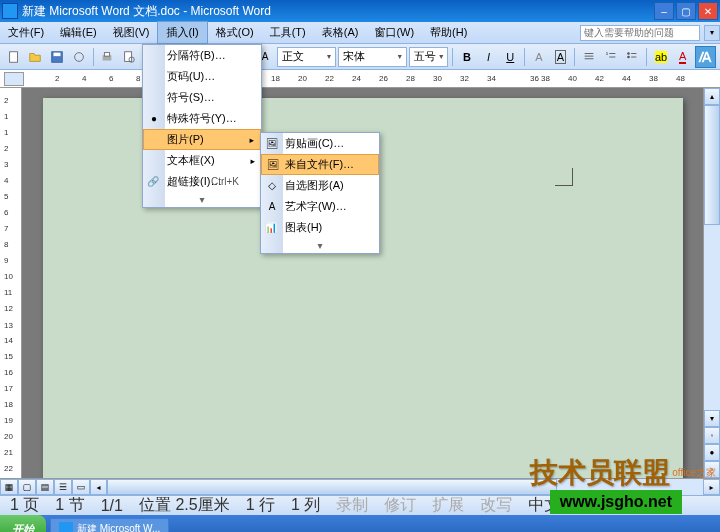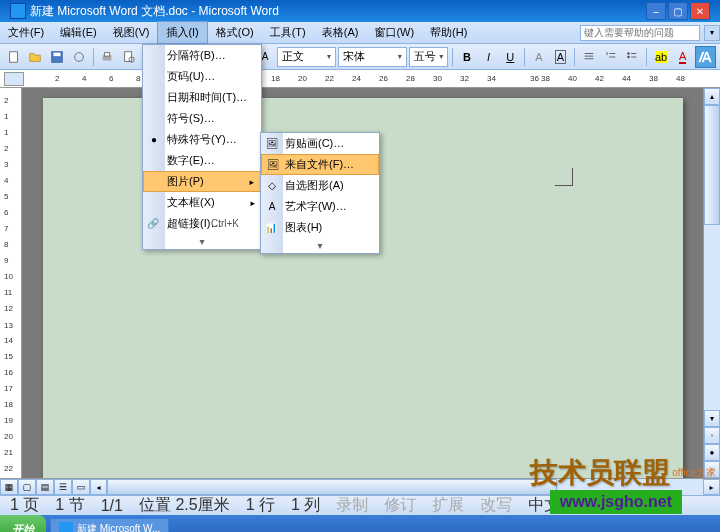--- a/index.html
+++ b/index.html
@@ -1,18 +1,18 @@
 <!DOCTYPE html>
 <html><head>
 <meta charset="utf-8">
 <style>
 * { margin: 0; padding: 0; box-sizing: border-box; font-family: "Microsoft YaHei", SimSun, Arial, sans-serif; }
 body { width: 720px; height: 532px; background: #fff; overflow: hidden; position: relative; font-size: 11px; }
 
-.titlebar { height: 22px; background: linear-gradient(#0a5fc3, #1e88e5); display: flex; align-items: center; padding: 0 10px; color: #fff; }
+.titlebar { height: 22px; background: linear-gradient(#0a5fc3, #1e88e5); display: flex; align-items: center; padding: 0 2px; color: #fff; }
 .titlebar .app-icon { width: 16px; height: 16px; background: #2196f3; margin-right: 4px; border: 1px solid #0d47a1; }
 .titlebar .title-text { flex: 1; font-size: 12px; }
 .titlebar .win-btns { display: flex; gap: 2px; }
 .titlebar .win-btn { width: 20px; height: 18px; background: #3b7dd8; border: 1px solid #1a5fb0; display: flex; align-items: center; justify-content: center; color: #fff; font-size: 10px; }
 .titlebar .win-btn.close { background: #e74c3c; }
 
 .menubar { height: 22px; background: linear-gradient(#d6e6fb, #c3daf9); display: flex; align-items: center; border-bottom: 1px solid #8fb3e0; }
 .menubar .menu-item { padding: 3px 8px; cursor: pointer; }
 .menubar .menu-item.active { background: #a8c8ee; border: 1px solid #6b9edb; }
 .menubar .help-box { margin-left: auto; margin-right: 4px; }
@@ -69,21 +69,21 @@
 .dropdown .dd-item .arrow-r { position: absolute; right: 6px; font-size: 9px; }
 .dropdown .dd-item .shortcut { position: absolute; right: 22px; font-size: 10px; color: #555; }
 .dropdown .dd-item .dd-icon { position: absolute; left: 3px; width: 16px; height: 16px; display: flex; align-items: center; justify-content: center; font-size: 10px; }
 .dropdown .dd-expand { text-align: center; padding: 2px; font-size: 10px; color: #666; }
 .dropdown .icon-strip { position: absolute; left: 0; top: 0; bottom: 0; width: 22px; background: linear-gradient(90deg,#e6eefa,#d0ddf0); }
 
 #menu1 { top: 44px; left: 142px; width: 120px; }
 #menu2 { top: 132px; left: 260px; width: 120px; }
 
 .watermark1 { position: absolute; bottom: 40px; right: 50px; color: #a16207; font-size: 28px; font-weight: bold; z-index: 200; text-shadow: 1px 1px 2px rgba(0,0,0,0.3); }
-.watermark2 { position: absolute; bottom: 18px; right: 38px; color: #4c1d95; background: #27ae1f; font-size: 16px; font-weight: bold; padding: 3px 10px; z-index: 200; }
+.watermark2 { position: absolute; bottom: 18px; right: 38px; color: #000000; background: #27ae1f; font-size: 16px; font-weight: bold; padding: 3px 10px; z-index: 200; }
 .watermark3 { position: absolute; bottom: 52px; right: 4px; z-index: 200; font-size: 10px; color: #d8741f; }
 
 .icon-svg { width: 14px; height: 14px; }
 </style>
 </head>
 <body>
 
 <div class="titlebar">
   <div class="app-icon"></div>
   <div class="title-text">新建 Microsoft Word 文档.doc - Microsoft Word</div>
@@ -337,31 +337,25 @@
 
 <div class="dropdown" id="menu1">
   <div class="icon-strip"></div>
   <div class="dd-item">
       <span>分隔符(B)…</span>
     </div>
   <div class="dd-item">
       <span>页码(U)…</span>
     </div>
   <div class="dd-item">
-      <span>日期和时间(T)…</span>
-    </div>
-  <div class="dd-item">
       <span>符号(S)…</span>
     </div>
   <div class="dd-item">
       <span class="dd-icon">●</span>
       <span>特殊符号(Y)…</span>
-    </div>
-  <div class="dd-item">
-      <span>数字(E)…</span>
     </div>
   <div class="dd-item highlighted">
       <span>图片(P)</span>
       <span class="arrow-r">▸</span>
     </div>
   <div class="dd-item">
       <span>文本框(X)</span>
       <span class="arrow-r">▸</span>
     </div>
   <div class="dd-item">

